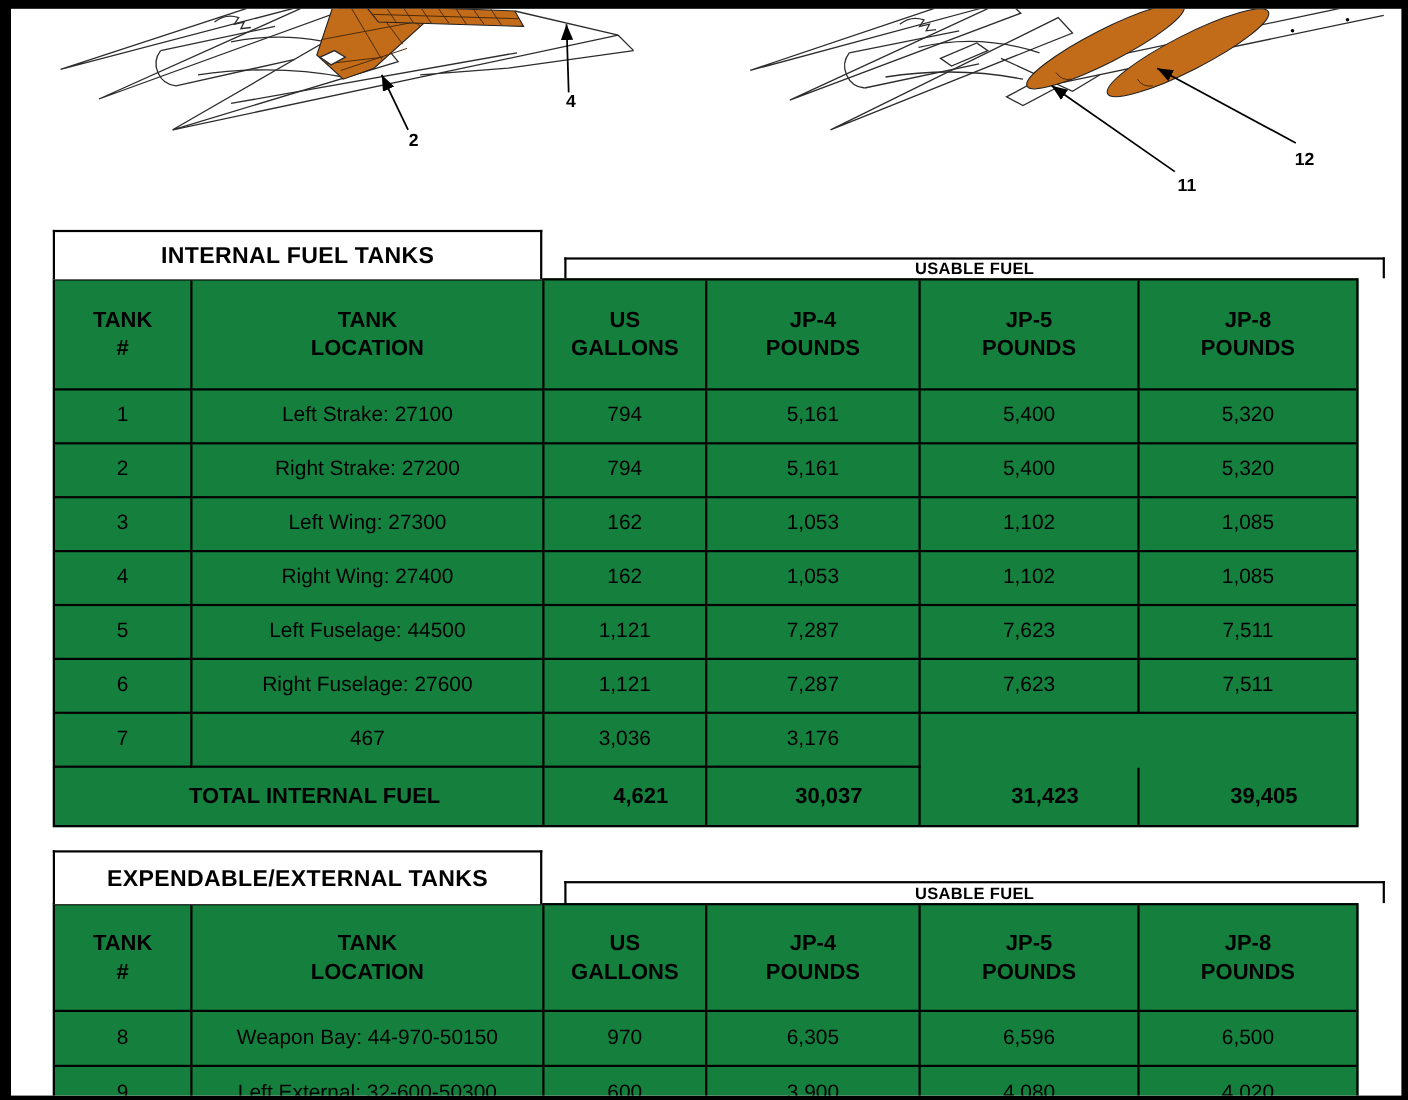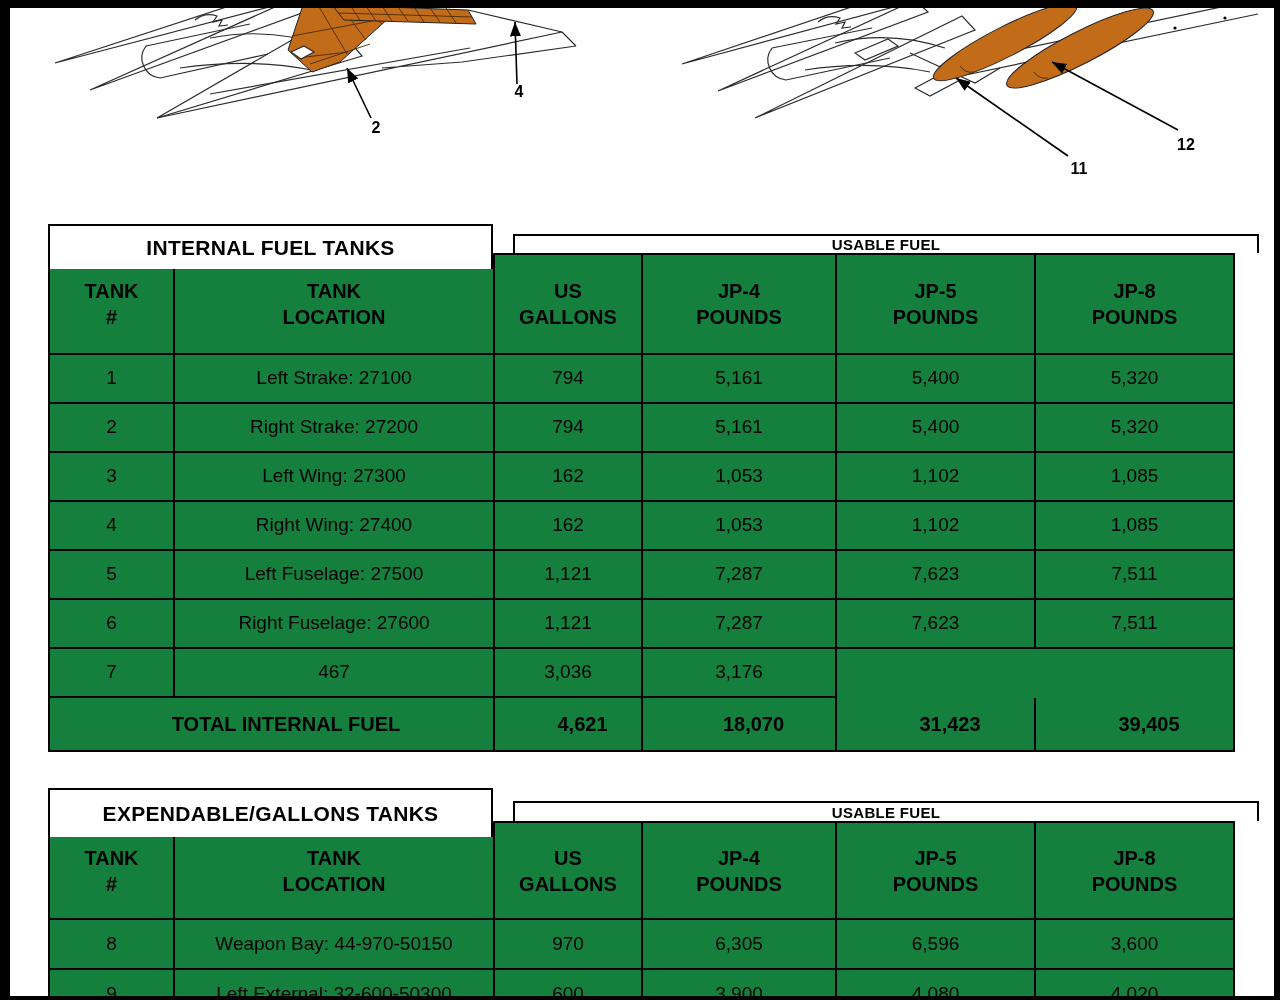--- a/index.html
+++ b/index.html
@@ -13,21 +13,21 @@
   }
   .diagrams{position:absolute;left:0;top:0;}
   .wire{stroke:#2d2d2d;stroke-width:1.2;fill:none;}
   .wirefill{stroke:#2d2d2d;stroke-width:1.2;fill:#fff;}
   .tankfill{stroke:#222;stroke-width:1;}
   .tankgrid{stroke:#4a2c08;stroke-width:0.9;fill:none;}
   .callout-line{stroke:#000;stroke-width:1.6;fill:none;}
   .callout-text{font-family:"Liberation Sans",sans-serif;font-weight:bold;font-size:16px;fill:#000;text-anchor:middle;}
   .ftable{position:absolute;left:38px;}
   .title-box{
-    position:absolute;left:0;top:16px;width:445px;box-sizing:border-box;
+    position:absolute;left:0;top:1px;width:445px;box-sizing:border-box;
     border:2px solid #000;border-bottom:0;background:#fff;z-index:2;
     display:flex;align-items:center;justify-content:center;
     font-weight:bold;font-size:21px;letter-spacing:.3px;
   }
   .usable-band{
     position:absolute;box-sizing:border-box;border:2px solid #000;border-bottom:0;
     left:465px;width:746px;display:flex;align-items:center;justify-content:center;
     font-weight:bold;font-size:15px;letter-spacing:.3px;background:#fff;
   }
   .tgrid{
@@ -179,48 +179,48 @@
       <div class="cell lc">1,085</div>
 
       <div class="cell">4</div>
       <div class="cell">Right Wing: 27400</div>
       <div class="cell">162</div>
       <div class="cell">1,053</div>
       <div class="cell">1,102</div>
       <div class="cell lc">1,085</div>
 
       <div class="cell">5</div>
-      <div class="cell">Left Fuselage: 27500</div>
+      <div class="cell">Left Fuselage: 44500</div>
       <div class="cell">1,121</div>
       <div class="cell">7,287</div>
       <div class="cell">7,623</div>
       <div class="cell lc">7,511</div>
 
       <div class="cell">6</div>
       <div class="cell">Right Fuselage: 27600</div>
       <div class="cell">1,121</div>
       <div class="cell">7,287</div>
       <div class="cell">7,623</div>
       <div class="cell lc">7,511</div>
 
       <div class="cell">7</div>
       <div class="cell">467</div>
       <div class="cell">3,036</div>
       <div class="cell">3,176</div>
 
       <div class="cell tcell tlabel lr">TOTAL INTERNAL FUEL</div>
       <div class="cell tcell lr">4,621</div>
-      <div class="cell tcell lr">18,070</div>
+      <div class="cell tcell lr">30,037</div>
       <div class="cell tcell lr">31,423</div>
       <div class="cell tcell lc lr">39,405</div>
     </div>
   </div>
 
   <div class="ftable" style="top:764px;width:1189px;height:400px;">
-    <div class="title-box" style="height:49px;">EXPENDABLE/GALLONS TANKS</div>
+    <div class="title-box" style="height:49px;">EXPENDABLE/EXTERNAL TANKS</div>
     <div class="usable-band" style="top:29px;height:20px;">USABLE FUEL</div>
 
     <div class="tgrid" style="top:49px;grid-template-rows:97px 50px 50px;">
 
       <div class="cell hcell">
         <span class="hl">TANK</span>
         <span class="hl">#</span>
       </div>
       <div class="cell hcell">
         <span class="hl">TANK</span>
@@ -241,21 +241,21 @@
       <div class="cell hcell lc">
         <span class="hl">JP-8</span>
         <span class="hl">POUNDS</span>
       </div>
 
       <div class="cell">8</div>
       <div class="cell">Weapon Bay: 44-970-50150</div>
       <div class="cell">970</div>
       <div class="cell">6,305</div>
       <div class="cell">6,596</div>
-      <div class="cell lc">3,600</div>
+      <div class="cell lc">6,500</div>
 
       <div class="cell">9</div>
       <div class="cell">Left External: 32-600-50300</div>
       <div class="cell">600</div>
       <div class="cell">3,900</div>
       <div class="cell">4,080</div>
       <div class="cell lc">4,020</div>
     </div>
   </div>
 

